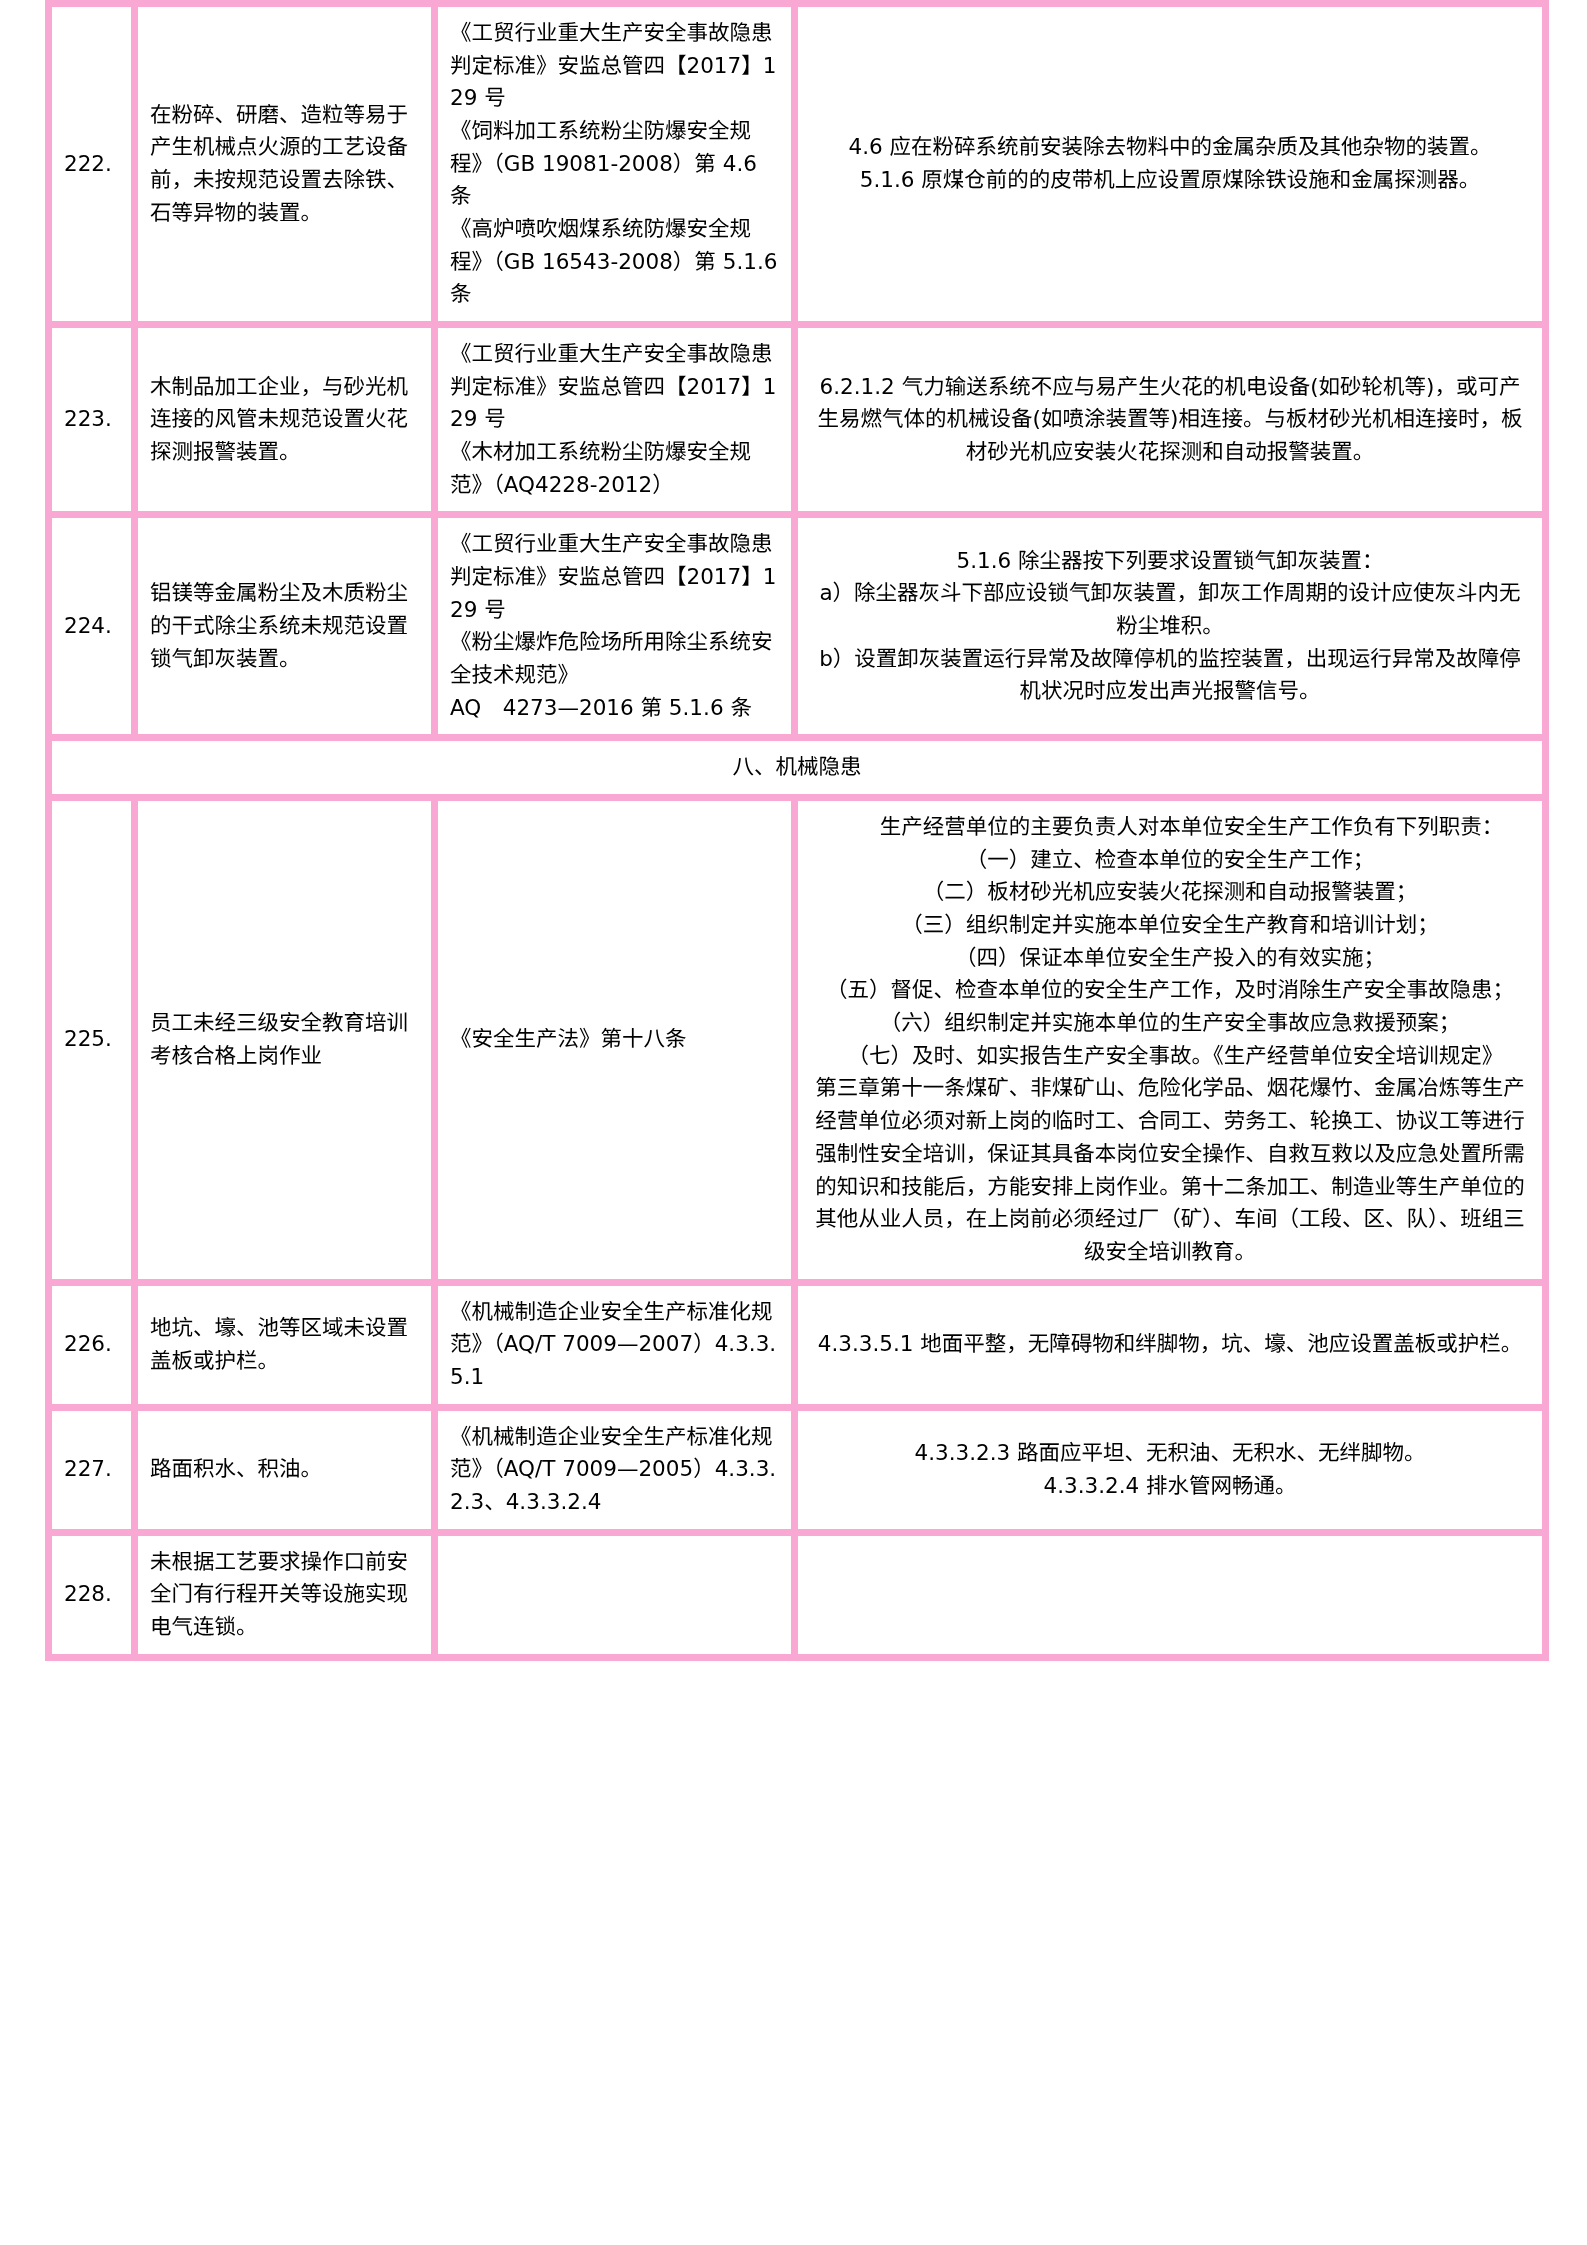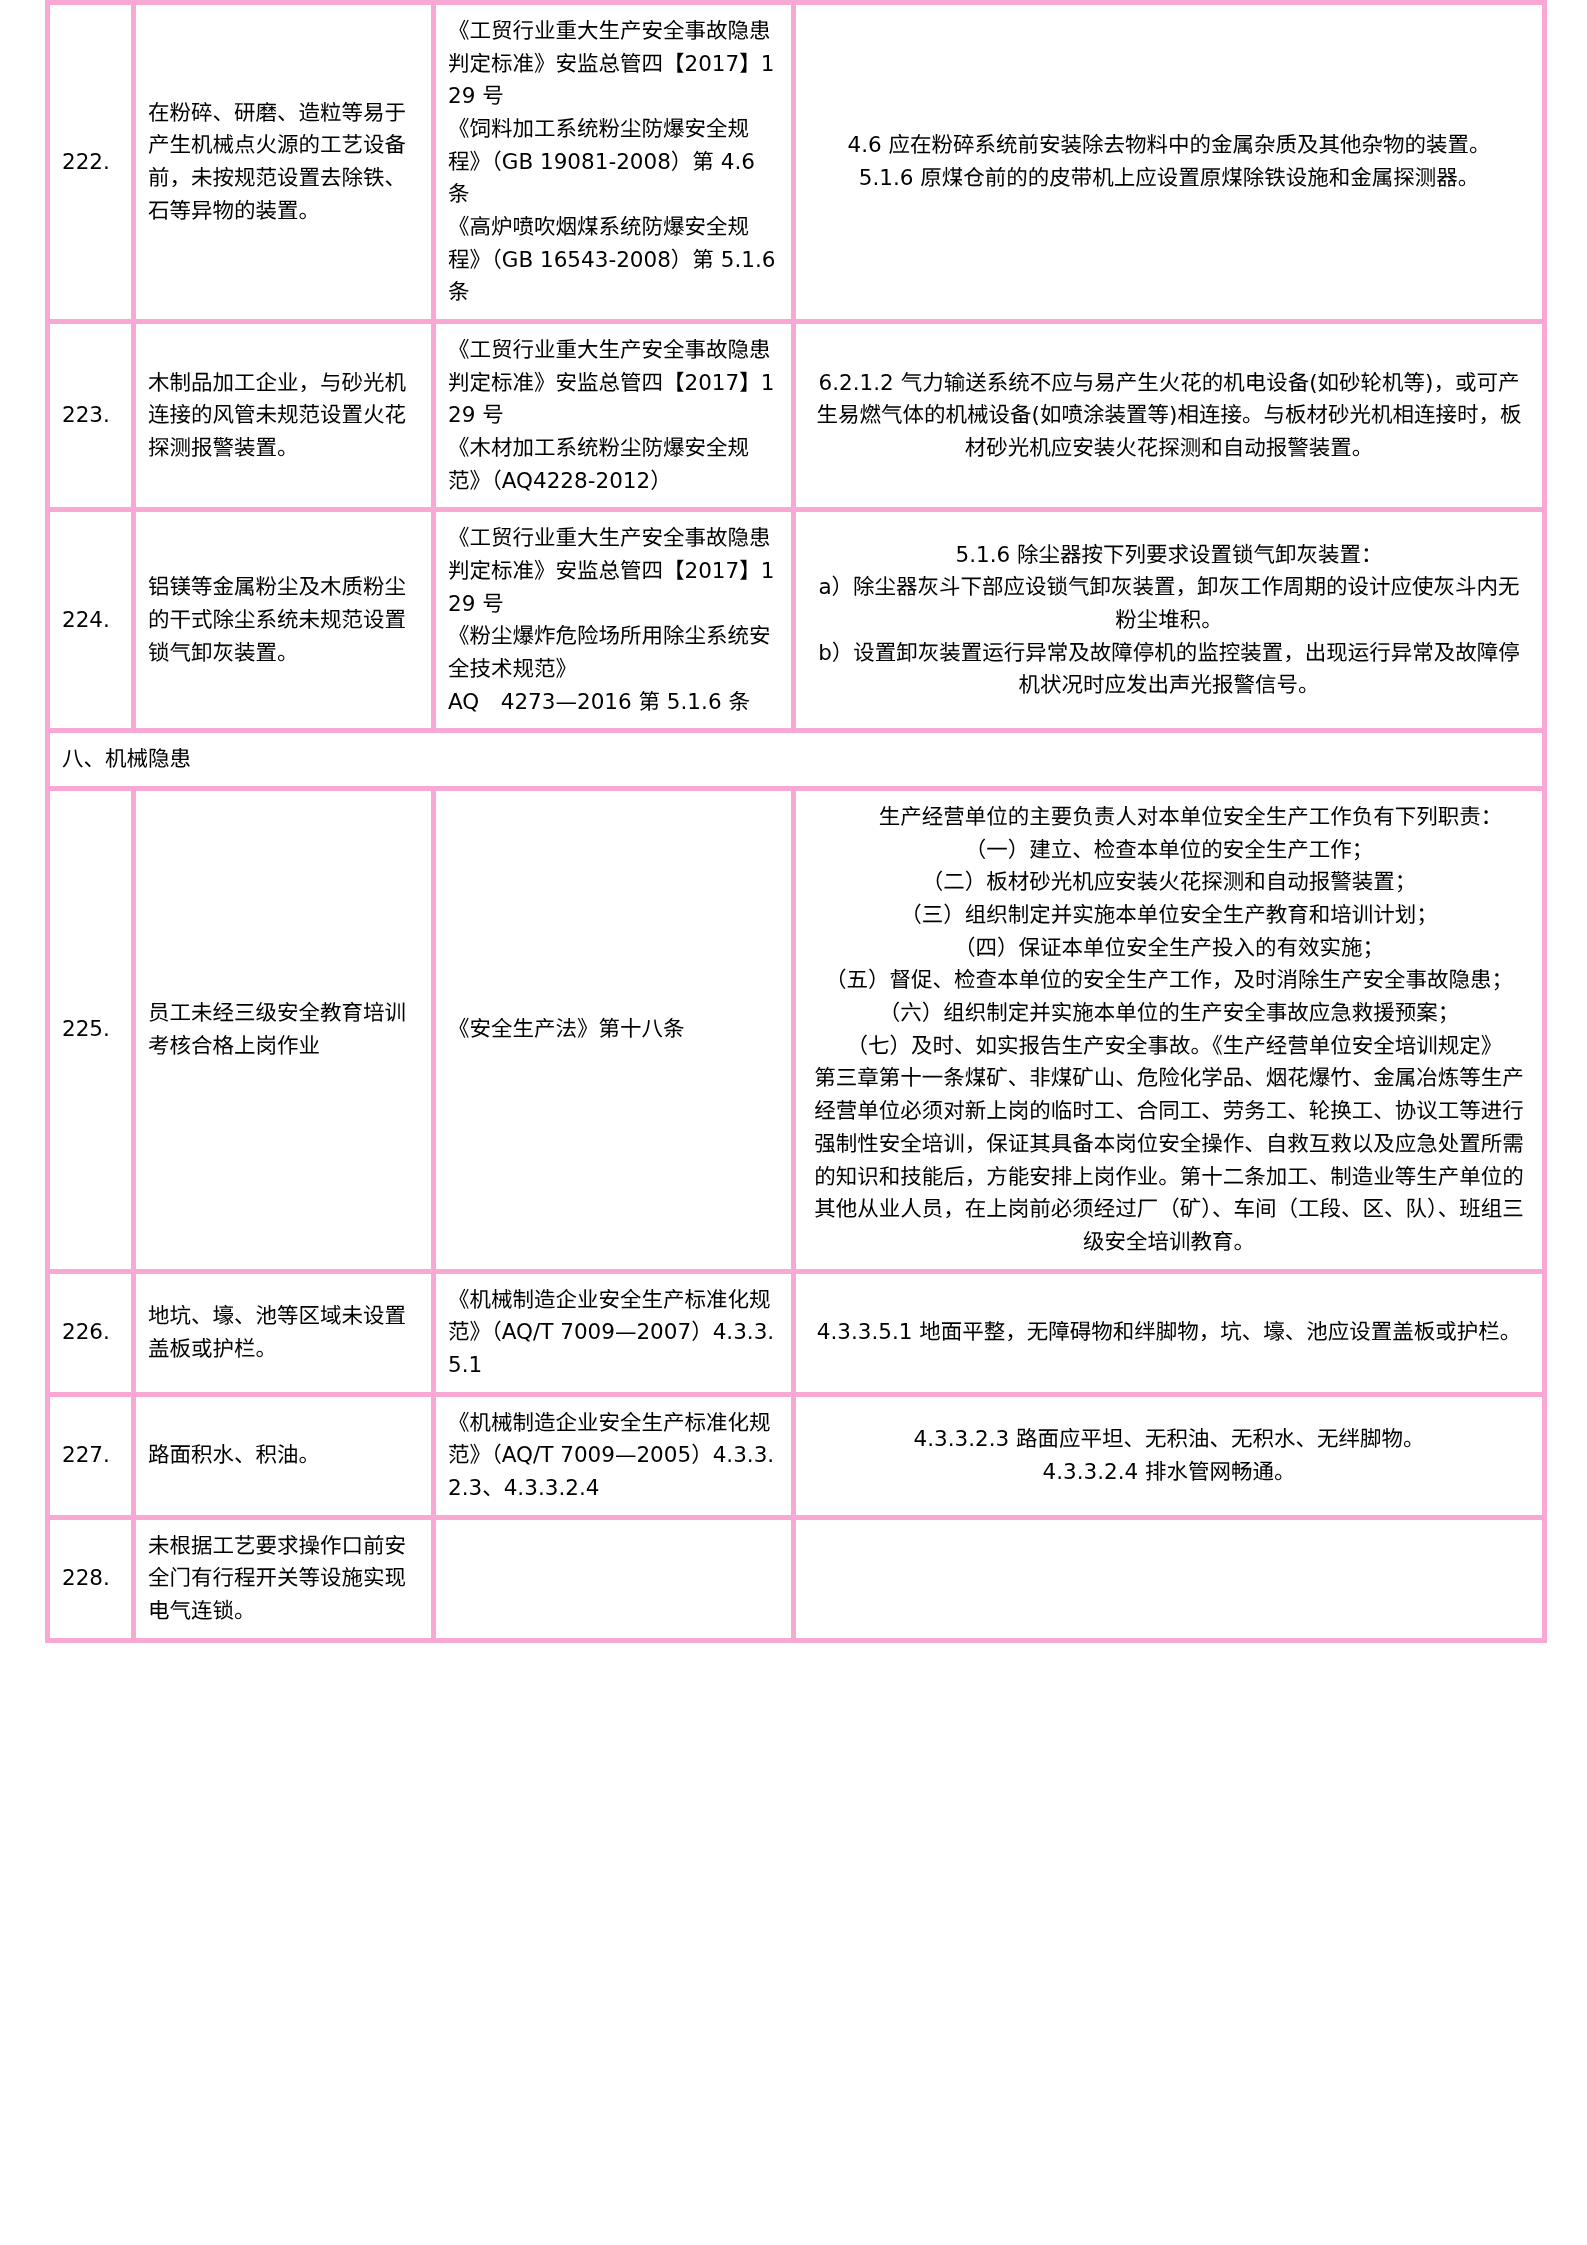--- a/index.html
+++ b/index.html
@@ -19,21 +19,21 @@
     padding: 0px 45px 0 45px;
     position: relative;
   }
   table.doc-table {
     border-collapse: collapse;
     width: 1497px;
     table-layout: fixed;
     margin: 0;
   }
   table.doc-table td {
-    border: 5px solid #f9a8d4;
+    border: 7px solid #f9a8d4;
     vertical-align: middle;
     padding: 10px 12px 10px 12px;
     font-size: 21.5px;
     line-height: 1.52;
     color: #000000;
     word-break: break-all;
   }
   .col-num { width: 86px; }
   .col-desc { width: 300px; }
   .col-ref { width: 360px; }
@@ -49,20 +49,21 @@
   }
   td.ref-cell {
     text-align: left;
     vertical-align: middle;
   }
   td.detail-cell {
     text-align: center;
     vertical-align: middle;
   }
   .section-row td {
+    text-align: center;
     vertical-align: middle;
     padding: 12px 0;
     font-size: 22px;
   }
   .p {
     margin: 0;
     padding: 0;
   }
   .top-align { vertical-align: top; }
 </style>

